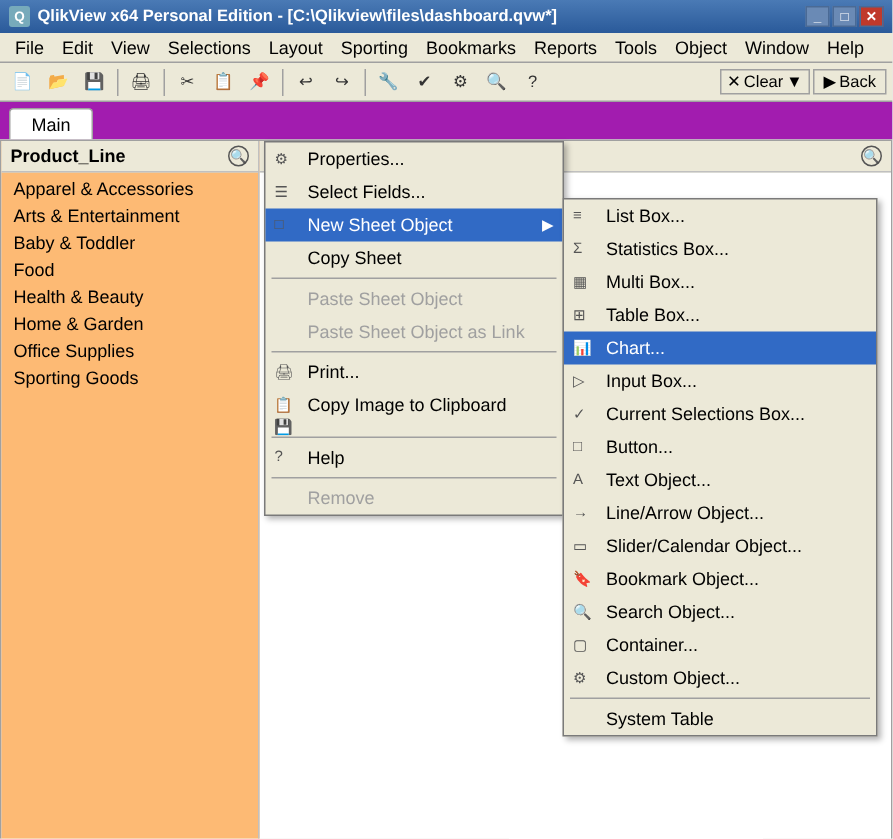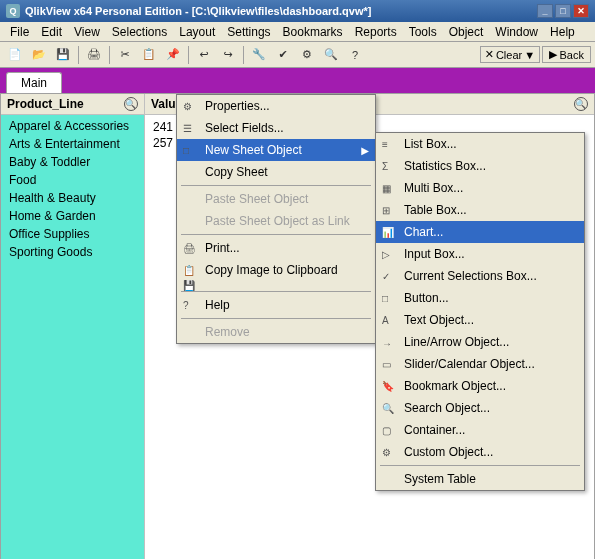--- a/index.html
+++ b/index.html
@@ -101,23 +101,23 @@
       background: #fff;
       border: 1px solid #a0a0a0;
       display: flex;
       flex-direction: row;
       height: 468px;
       position: relative;
     }
 
     
     .left-panel {
-      width: 144px;
+      width: 172px;
       border-right: 1px solid #c0c0c0;
-      background: #5eead4;
+      background: #fdba74;
       position: relative;
     }
     .panel-header {
       background: #ece9d8;
       border-bottom: 1px solid #c0c0c0;
       padding: 3px 6px;
       font-size: 12px;
       font-weight: bold;
       display: flex;
       align-items: center;
@@ -230,21 +230,21 @@
     <div class="title-btn close">✕</div>
   </div>
 </div>
 
 <div class="menu-bar">
   <span class="menu-item">File</span>
   <span class="menu-item">Edit</span>
   <span class="menu-item">View</span>
   <span class="menu-item">Selections</span>
   <span class="menu-item">Layout</span>
-  <span class="menu-item">Settings</span>
+  <span class="menu-item">Sporting</span>
   <span class="menu-item">Bookmarks</span>
   <span class="menu-item">Reports</span>
   <span class="menu-item">Tools</span>
   <span class="menu-item">Object</span>
   <span class="menu-item">Window</span>
   <span class="menu-item">Help</span>
 </div>
 
 <div class="toolbar">
   <div class="toolbar-btn">📄</div>

